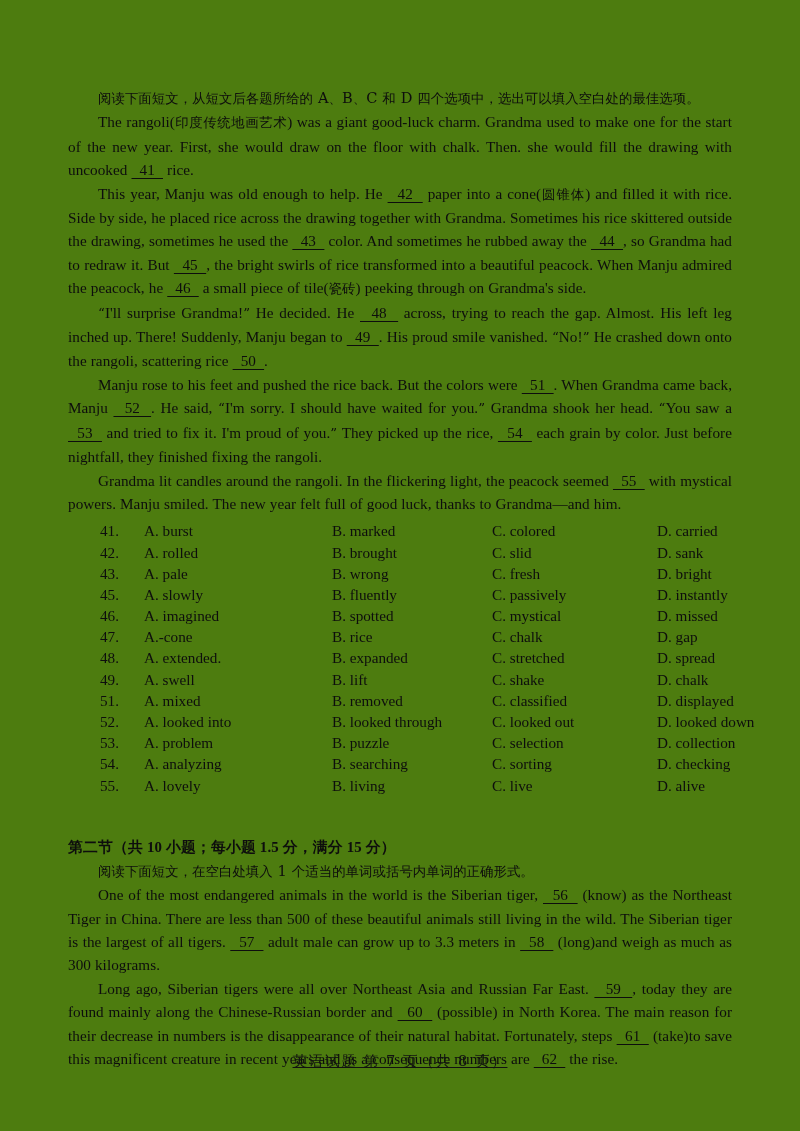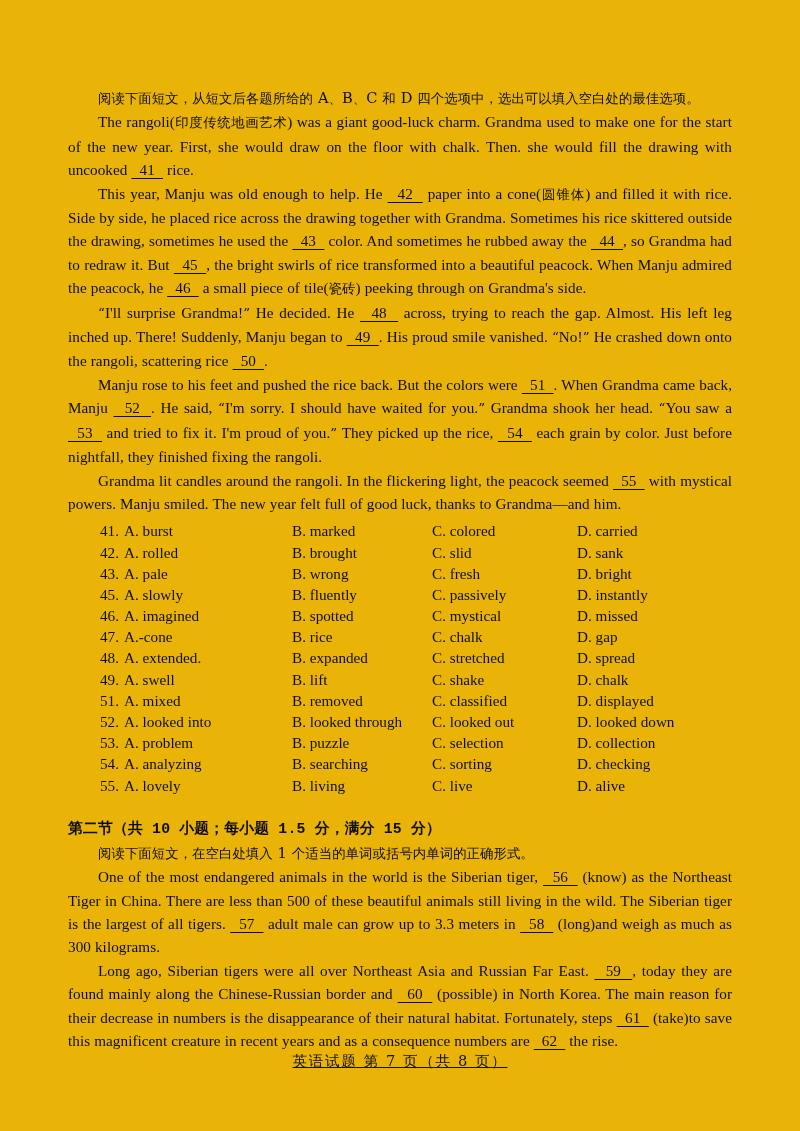--- a/index.html
+++ b/index.html
@@ -13,21 +13,21 @@
     position: relative;
     overflow: hidden;
     font-family: "Liberation Serif", "DejaVu Serif", serif;
     color: #0d0d0d;
   }
   .page {
     position: absolute;
     left: 0; top: 0;
     width: 800px;
     height: 1131px;
-    background: #eab308;
+    background: #4d7c0f;
   }
   .content {
     position: absolute;
     left: 68px;
     top: 86px;
     width: 664px;
   }
   p.para {
     margin: 0;
     font-size: 15.2px;
@@ -61,28 +61,29 @@
     height: 21.2px;
     padding-left: 32px;
     justify-content: space-between;
   }
   .optrow .num {
     width: 24px;
     flex: none;
   }
   .optrow .c {
     flex: none;
+    margin-left: 20px;
   }
   .optrow .ca { width: 168px; }
   .optrow .cb { width: 140px; }
   .optrow .cc { width: 145px; }
   .optrow .cd { width: 160px; }
   .sec2head {
-    margin-top: 22px;
-    font-family: Liberation Mono, monospace;
+    margin-top: 40px;
+    font-family: Liberation Serif, serif;
     font-weight: bold;
     font-size: 14.8px;
     line-height: 23px;
     letter-spacing: 0.2px;
   }
   .footer {
     position: absolute;
     left: 0;
     top: 1052px;
     width: 800px;

